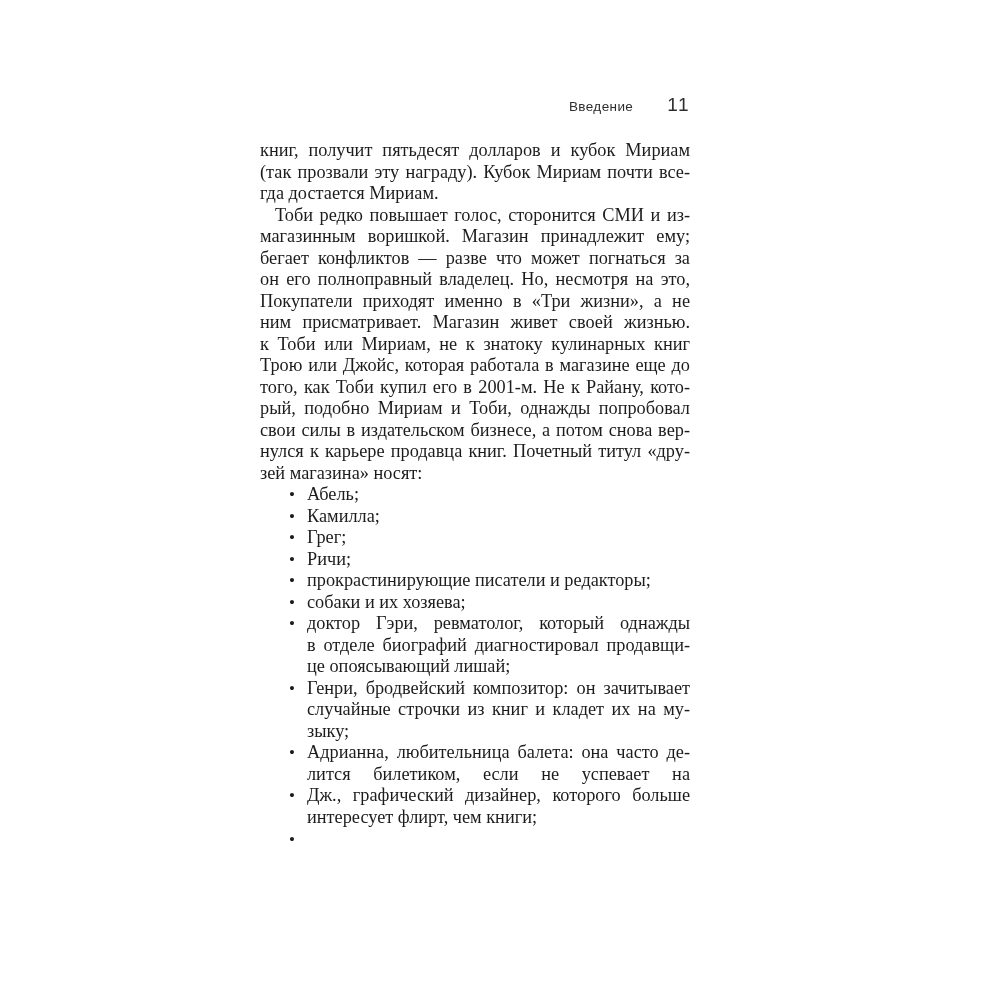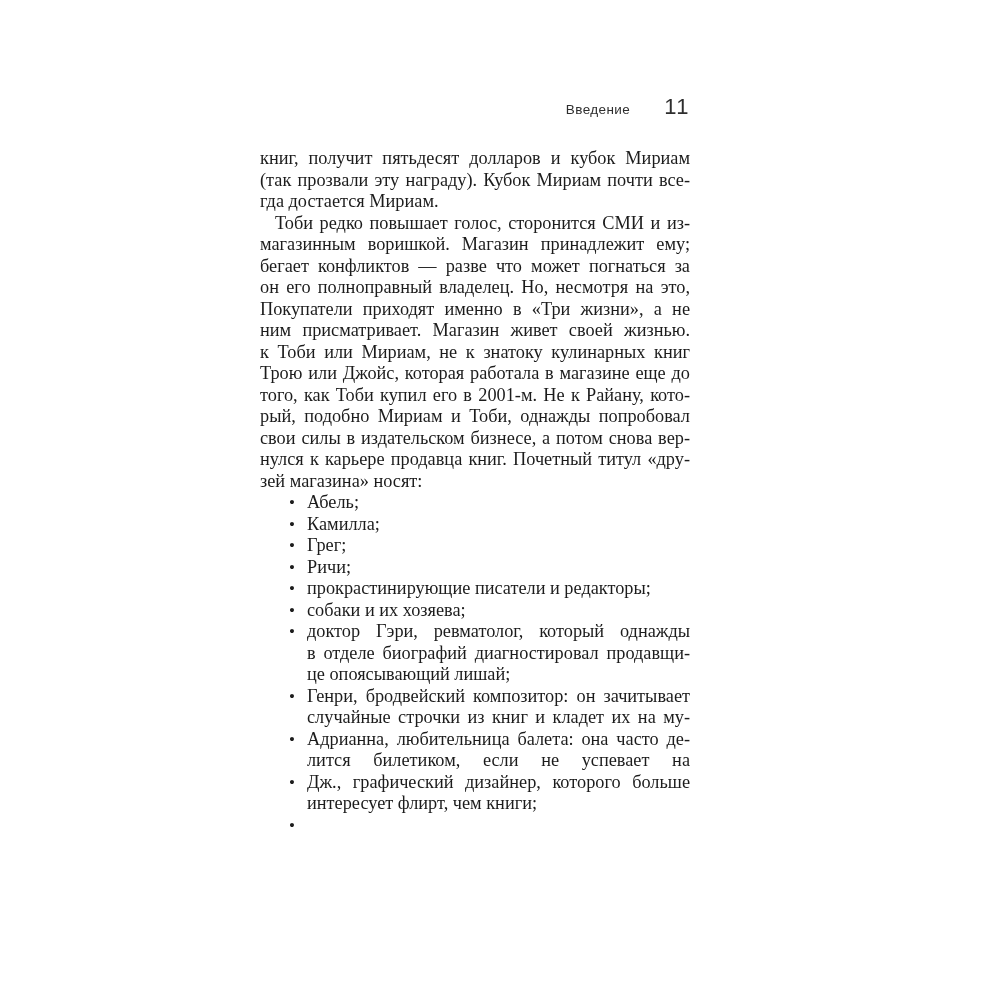--- a/index.html
+++ b/index.html
@@ -27,29 +27,29 @@
     align-items: baseline;
   }
   .running-head .section {
     font-family: "Liberation Sans", sans-serif;
     font-size: 13.5px;
     letter-spacing: 0.4px;
     color: var(--header-text);
   }
   .running-head .pagenum {
     font-family: "Liberation Sans", sans-serif;
-    font-size: 22px;
+    font-size: 19px;
     letter-spacing: 1.5px;
     margin-left: 34px;
     color: var(--header-text);
   }
   .text-block {
     position: absolute;
     left: 260px;
-    top: 148px;
+    top: 140px;
     width: 430px;
     font-size: 18.3px;
     line-height: 21.53px;
     color: var(--body-text);
     font-family: Liberation Serif, serif;
   }
   .ln {
     height: 21.53px;
     overflow: hidden;
     text-align: justify;
@@ -147,20 +147,21 @@
           <div class="ln j">доктор Гэри, ревматолог, который однажды</div>
           <div class="ln j">в отделе биографий диагностировал продавщи-</div>
           <div class="ln l">це опоясывающий лишай;</div>
         </div>
       </li>
       <li>
         <span class="bullet">•</span>
         <div class="li-lines">
           <div class="ln j">Генри, бродвейский композитор: он зачитывает</div>
           <div class="ln j">случайные строчки из книг и кладет их на му-</div>
+          <div class="ln l">зыку;</div>
         </div>
       </li>
       <li>
         <span class="bullet">•</span>
         <div class="li-lines">
           <div class="ln j">Адрианна, любительница балета: она часто де-</div>
           <div class="ln j">лится билетиком, если не успевает на постановку;</div>
         </div>
       </li>
       <li>

